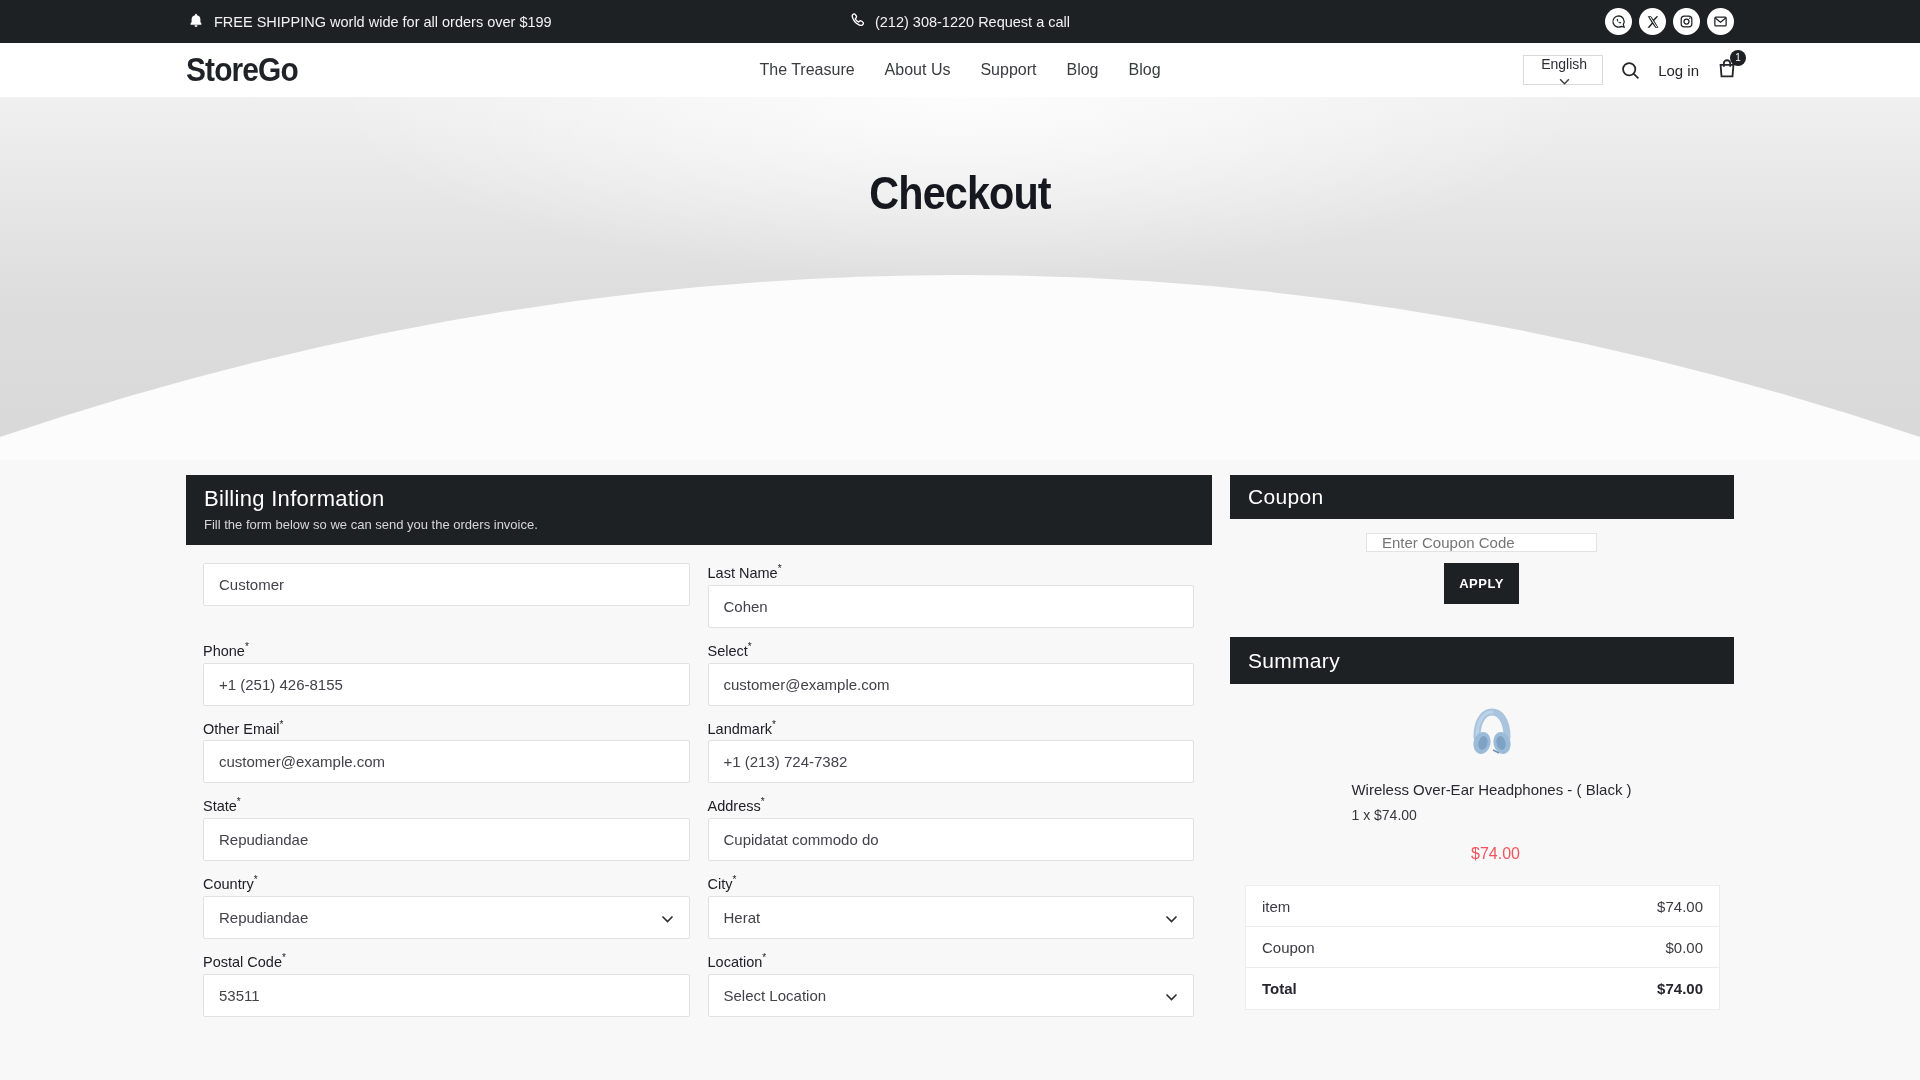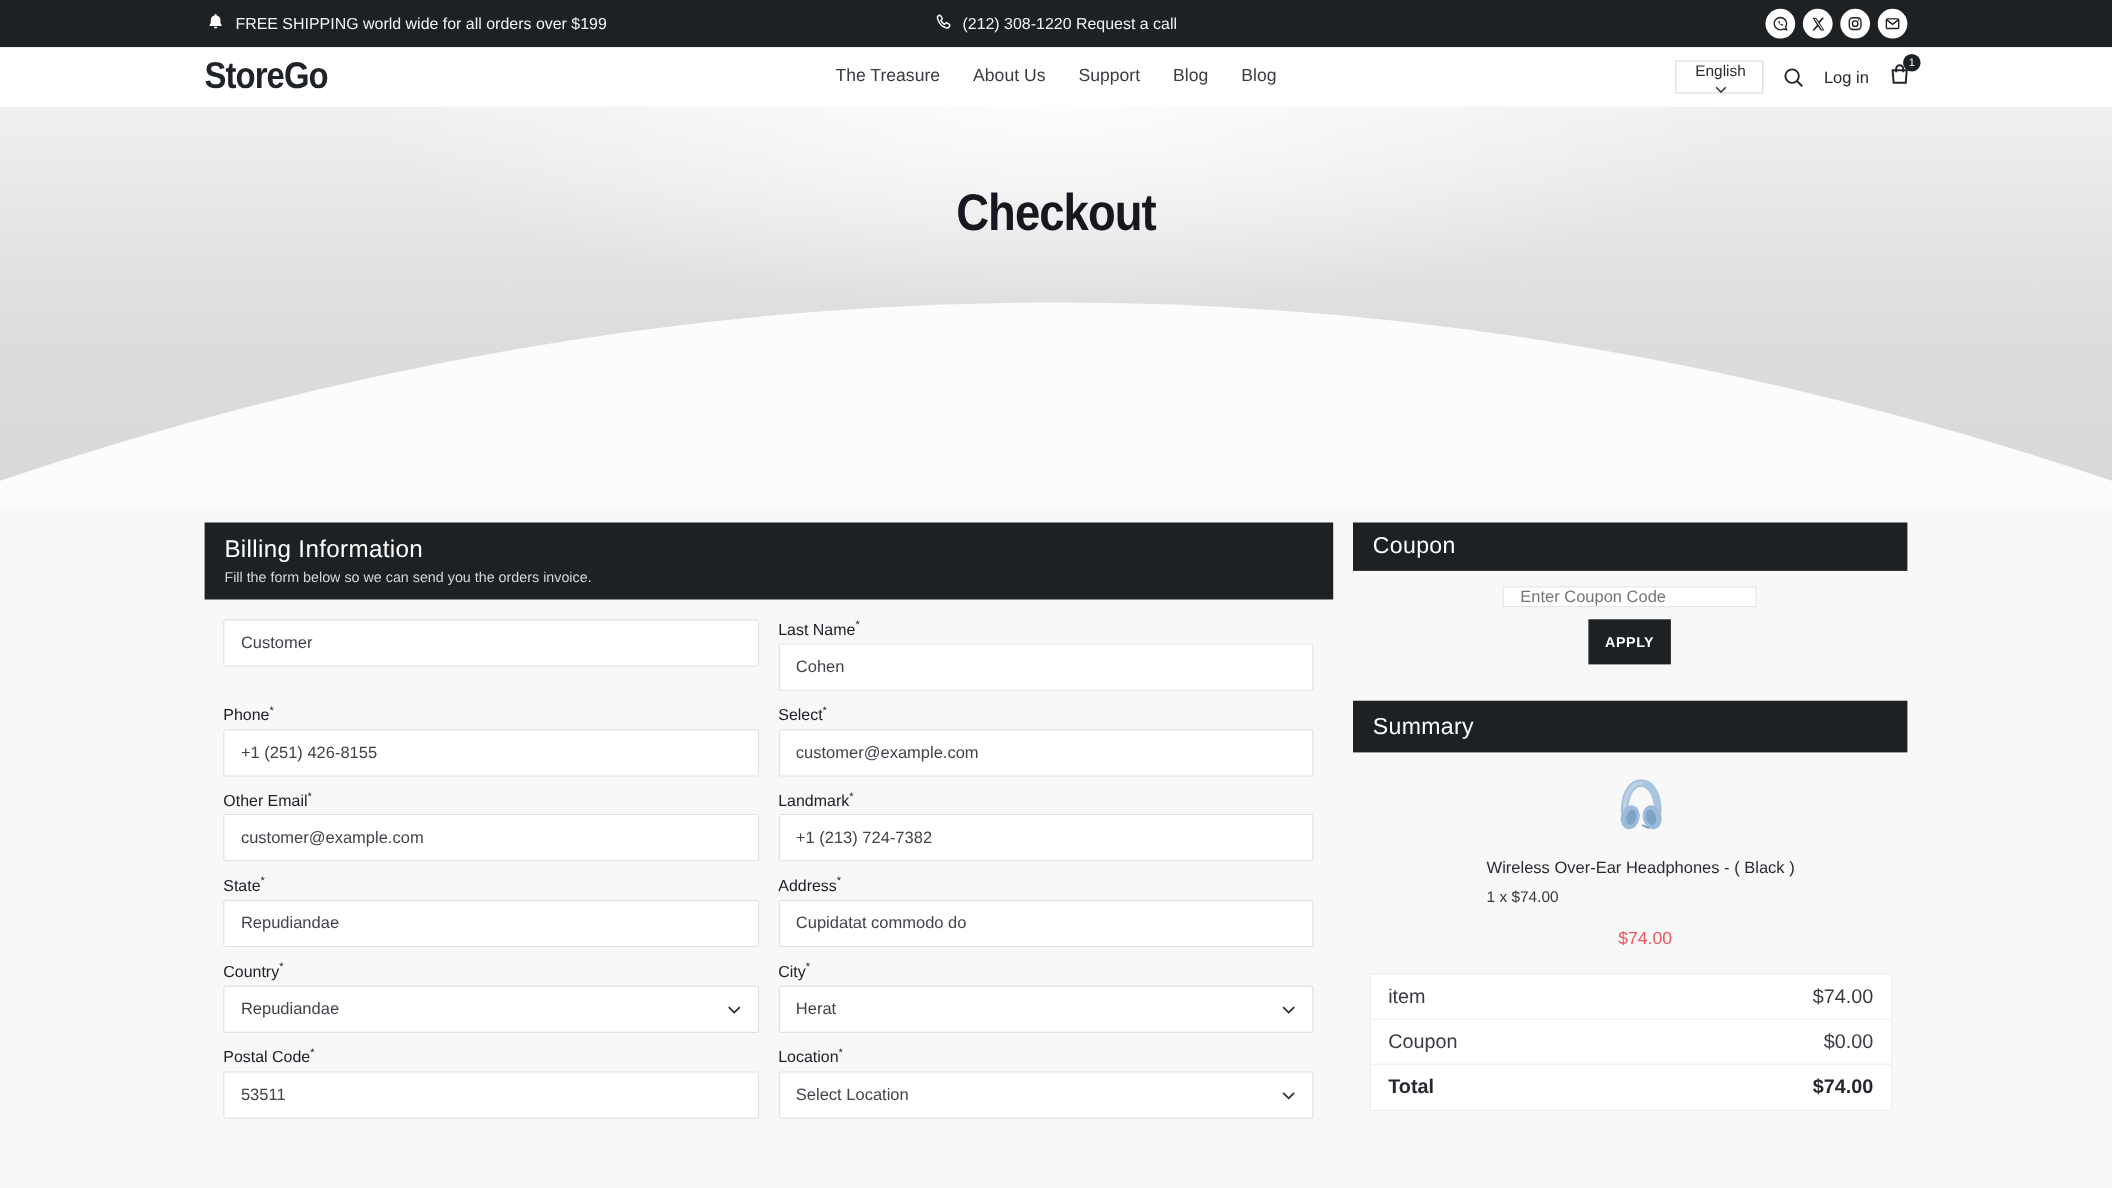--- a/index.html
+++ b/index.html
@@ -88,21 +88,21 @@
                   font-size:21px; font-weight:500; letter-spacing:.3px; }
   .product { display:flex; align-items:center; padding:19px 16px 20px 35px; gap:22px;flex-direction:column; }
   .product-img { width:46px; height:56px; flex:0 0 auto; }
   .product-info { flex:1; }
   .product-name { font-size:15px; color:#2a2a32; }
   .product-qty { font-size:14px; color:#36363e; margin-top:9px; }
   .product-price { font-size:16px; color:#f0545c; margin-left:8px; white-space:nowrap; }
 
   .totals { margin:2px 14px 0 15px; background:#f1f1f3; border:1px solid #ededef; }
   .trow { height:41px; background:#fff; display:flex; align-items:center;
-          justify-content:space-between; padding:0 16px; font-size:18px; color:#3a3a42;
+          justify-content:space-between; padding:0 16px; font-size:15px; color:#3a3a42;
           border-bottom:1px solid #ececee; }
   .trow:last-child { border-bottom:none; }
   .trow.total { font-weight:700; color:#26262e; }
 </style>
 </head>
 <body>
 
 <div class="page">
 
   <div class="topbar">

